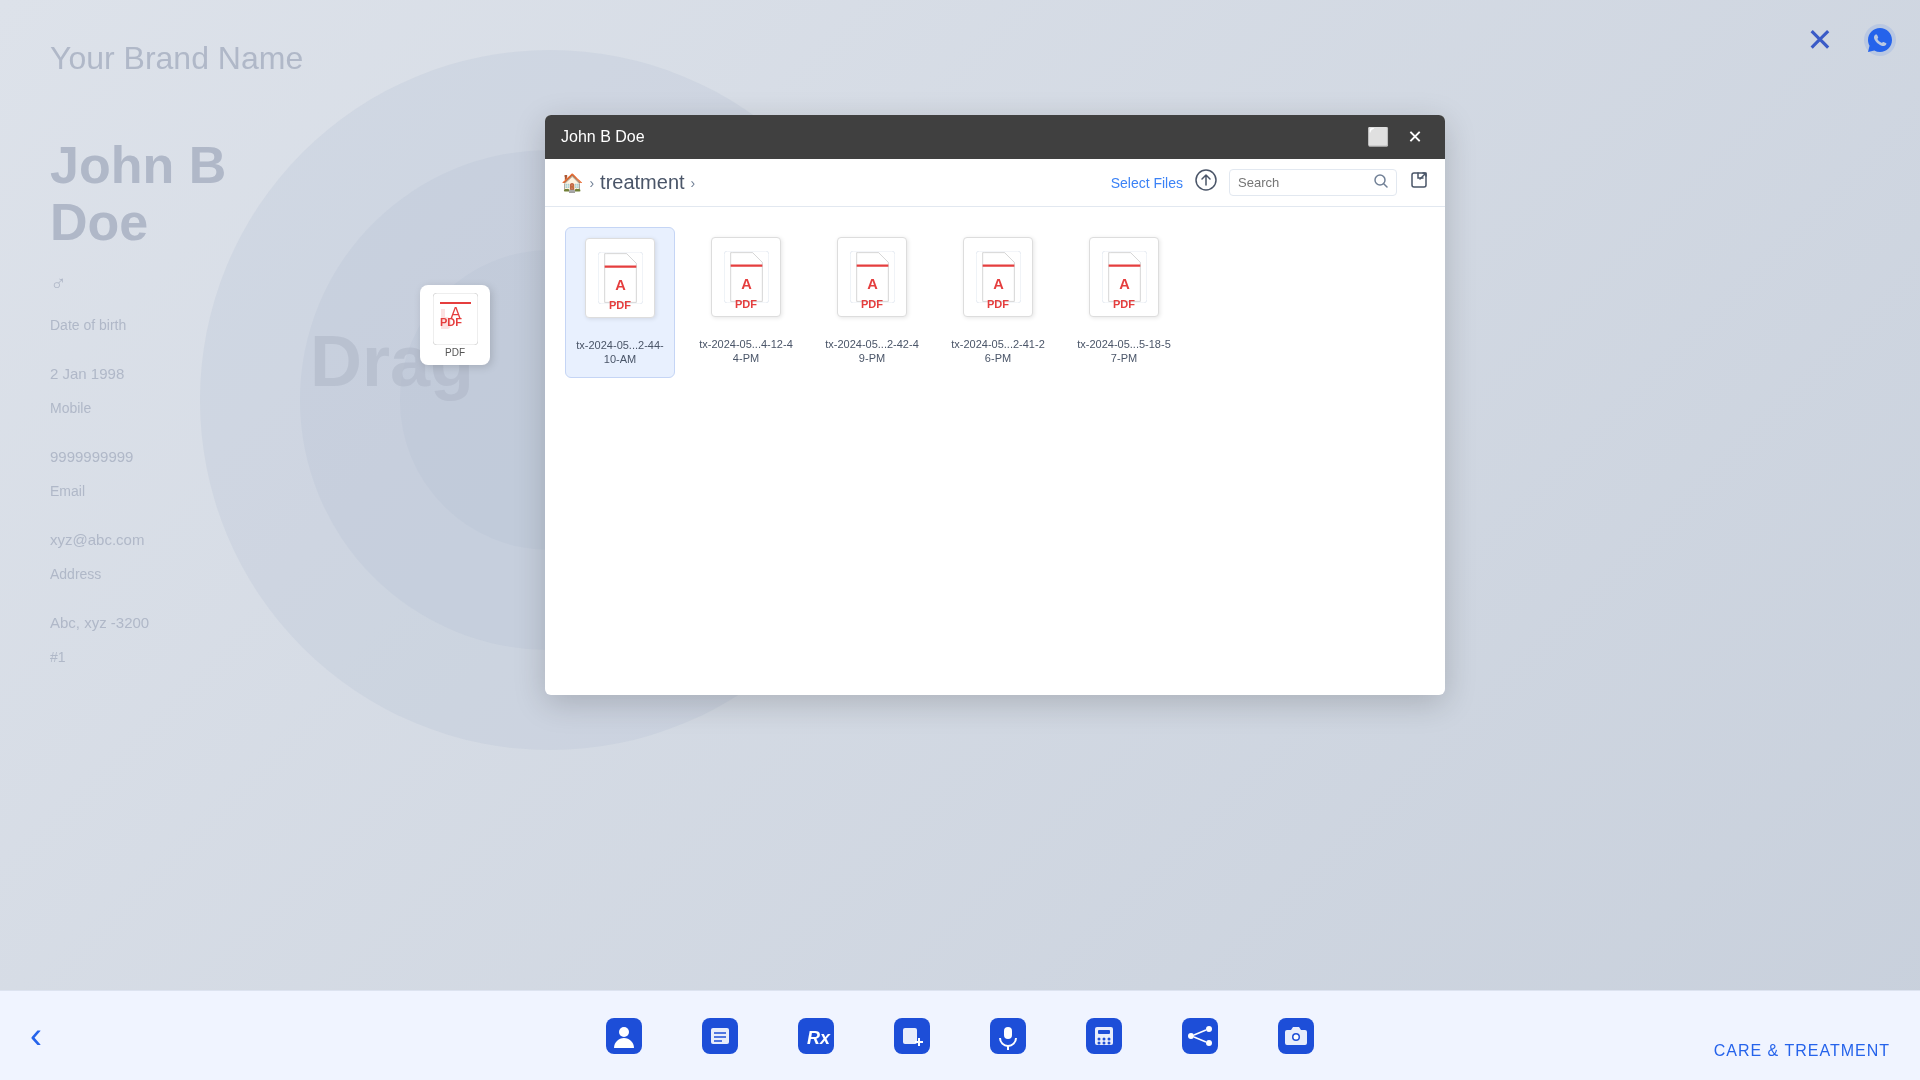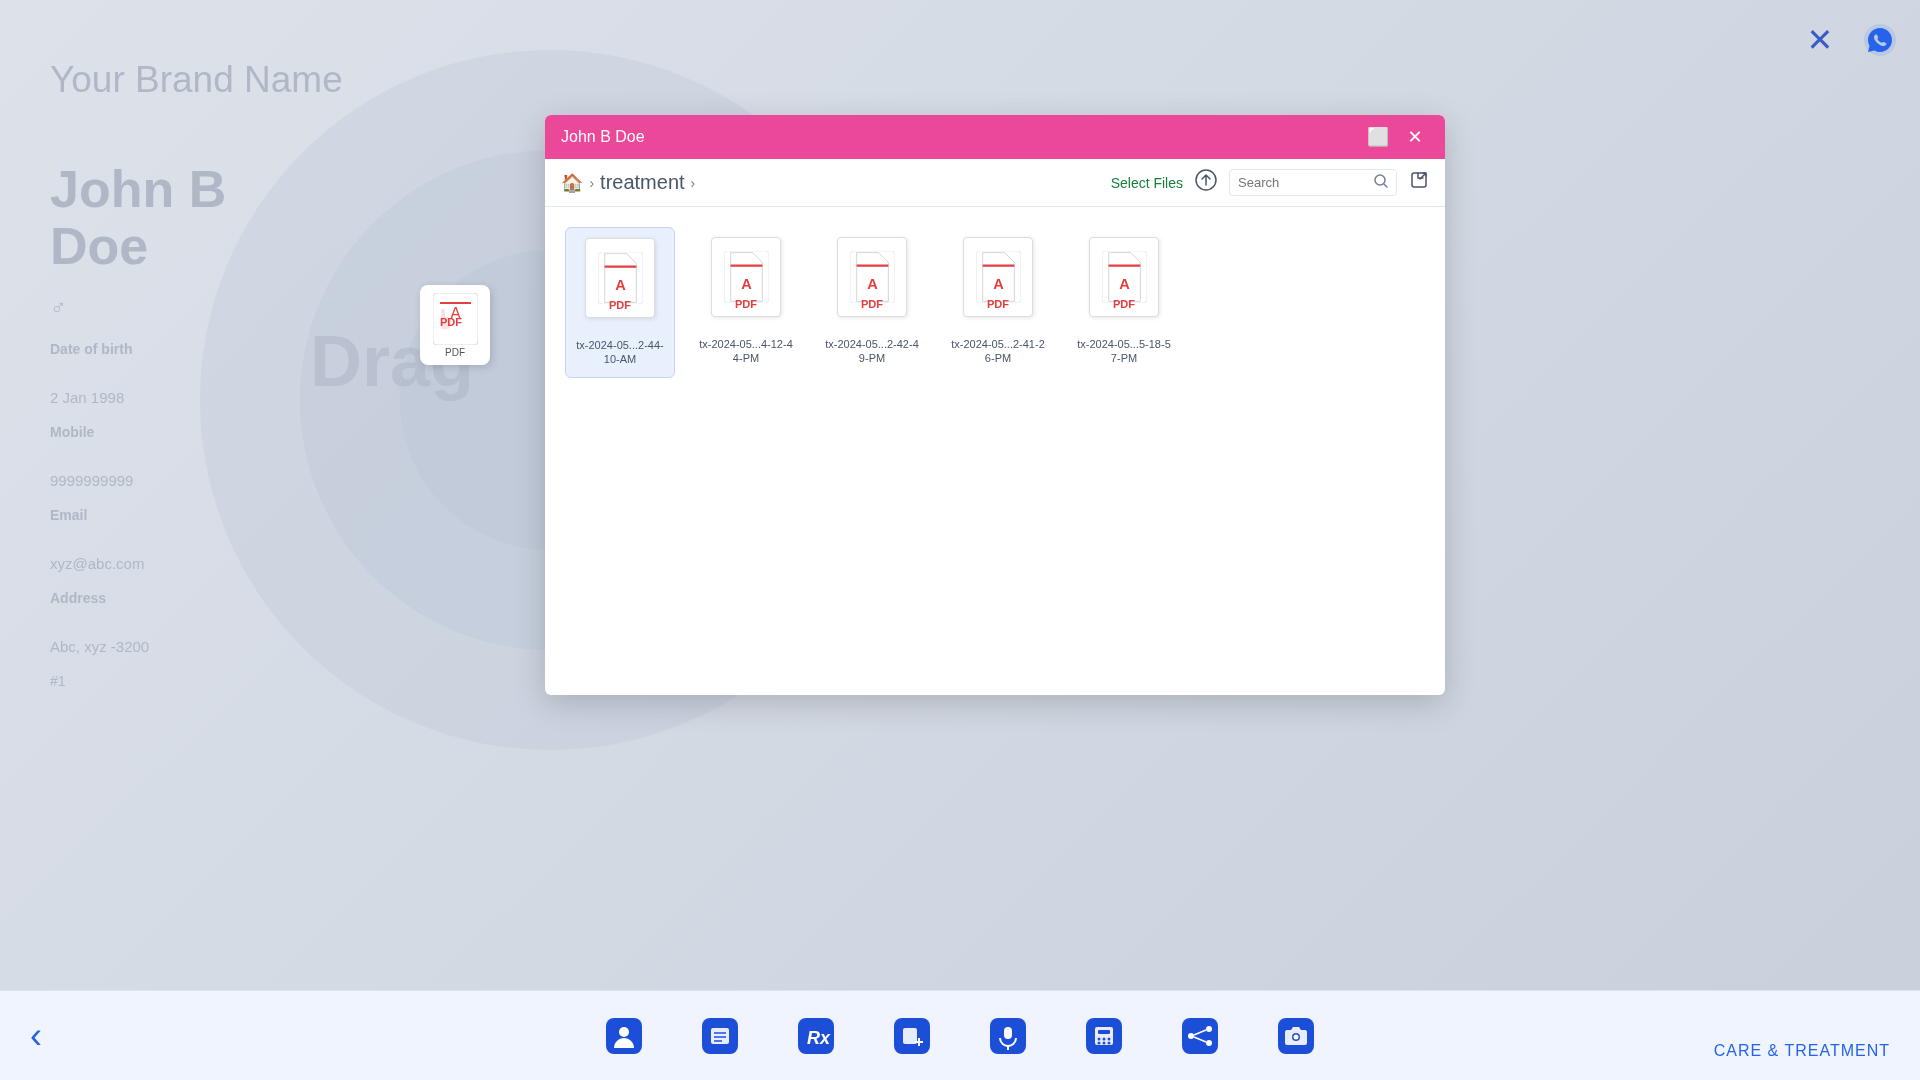--- a/index.html
+++ b/index.html
@@ -41,25 +41,24 @@
     
     .left-panel {
       position: absolute;
       left: 0; top: 0;
       width: 540px; height: 1080px;
       background: transparent;
       padding: 40px 50px;
     }
 
     .brand-name {
-      font-size: 37px;
+      font-size: 32px;
       color: #b0b8c8;
       font-weight: 400;
       margin-bottom: 60px;
-      margin-top: 19px;
     }
 
     .patient-name-large {
       font-size: 52px;
       color: #b0b8c8;
       font-weight: 600;
       line-height: 1.1;
       margin-bottom: 20px;
     }
 
@@ -68,21 +67,21 @@
       color: #b0b8c8;
       margin-bottom: 20px;
     }
 
     .info-row {
       margin-bottom: 18px;
     }
     .info-label {
       font-size: 14px;
       color: #b0b8c8;
-      font-weight: 700;
+      font-weight: 400;
     }
     .info-value {
       font-size: 15px;
       color: #b0b8c8;
       margin-top: 32px;
     }
 
     .tag {
       font-size: 14px;
       color: #b0b8c8;
@@ -155,21 +154,21 @@
       width: 900px;
       min-height: 580px;
       background: #fff;
       border-radius: 6px;
       box-shadow: 0 8px 32px rgba(0,0,0,0.18);
       display: flex;
       flex-direction: column;
     }
 
     .dialog-titlebar {
-      background: #ec4899;
+      background: #404040;
       color: #fff;
       padding: 0 16px;
       height: 44px;
       display: flex;
       align-items: center;
       justify-content: space-between;
       border-radius: 6px 6px 0 0;
     }
     .dialog-title {
       font-size: 16px;
@@ -217,21 +216,21 @@
       font-size: 20px;
       color: #4a5568;
     }
     .toolbar-right {
       display: flex;
       align-items: center;
       gap: 12px;
     }
     .select-files-btn {
       font-size: 14px;
-      color: #15803d;
+      color: #3b82f6;
       cursor: pointer;
       background: none;
       border: none;
       display: flex; align-items: center; gap: 4px;
     }
     .upload-icon {
       font-size: 18px;
       color: #4a5568;
       cursor: pointer;
     }

